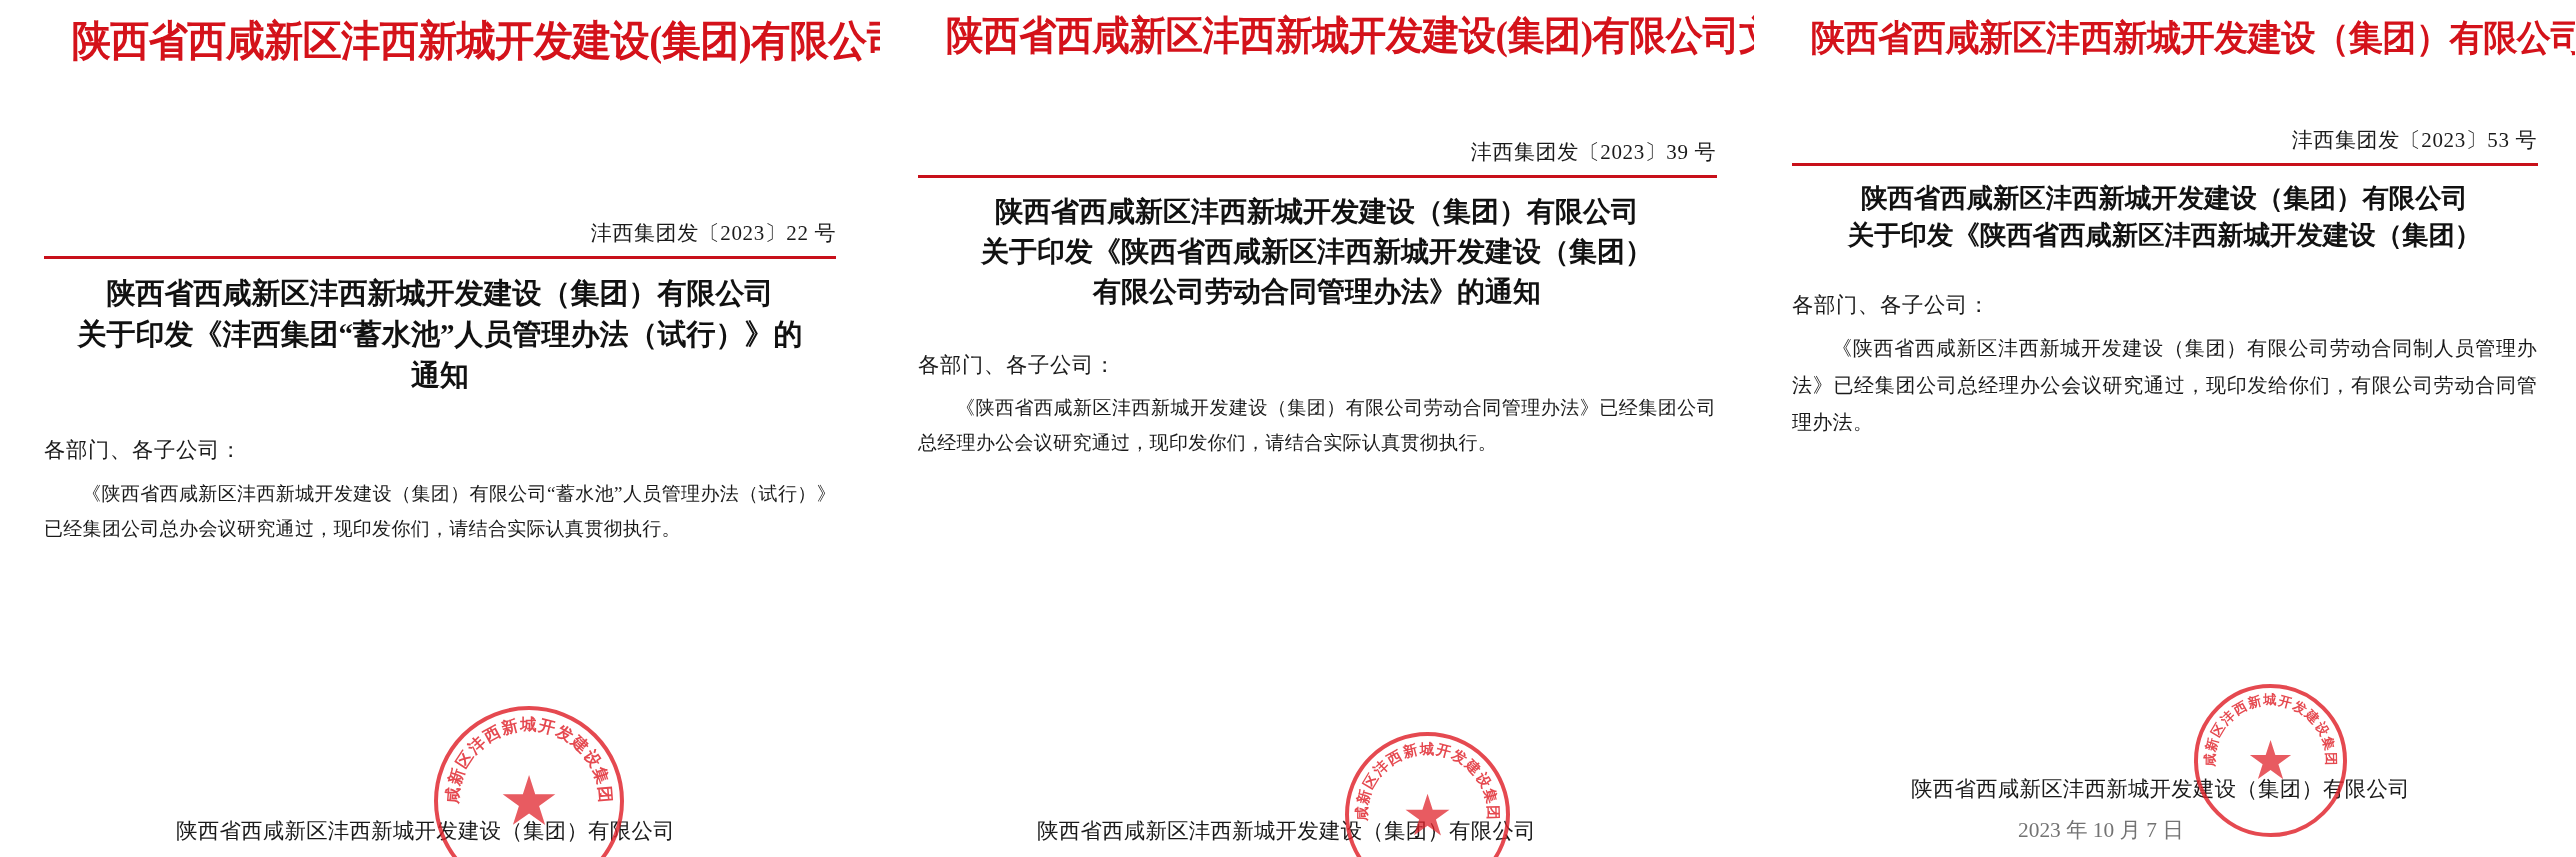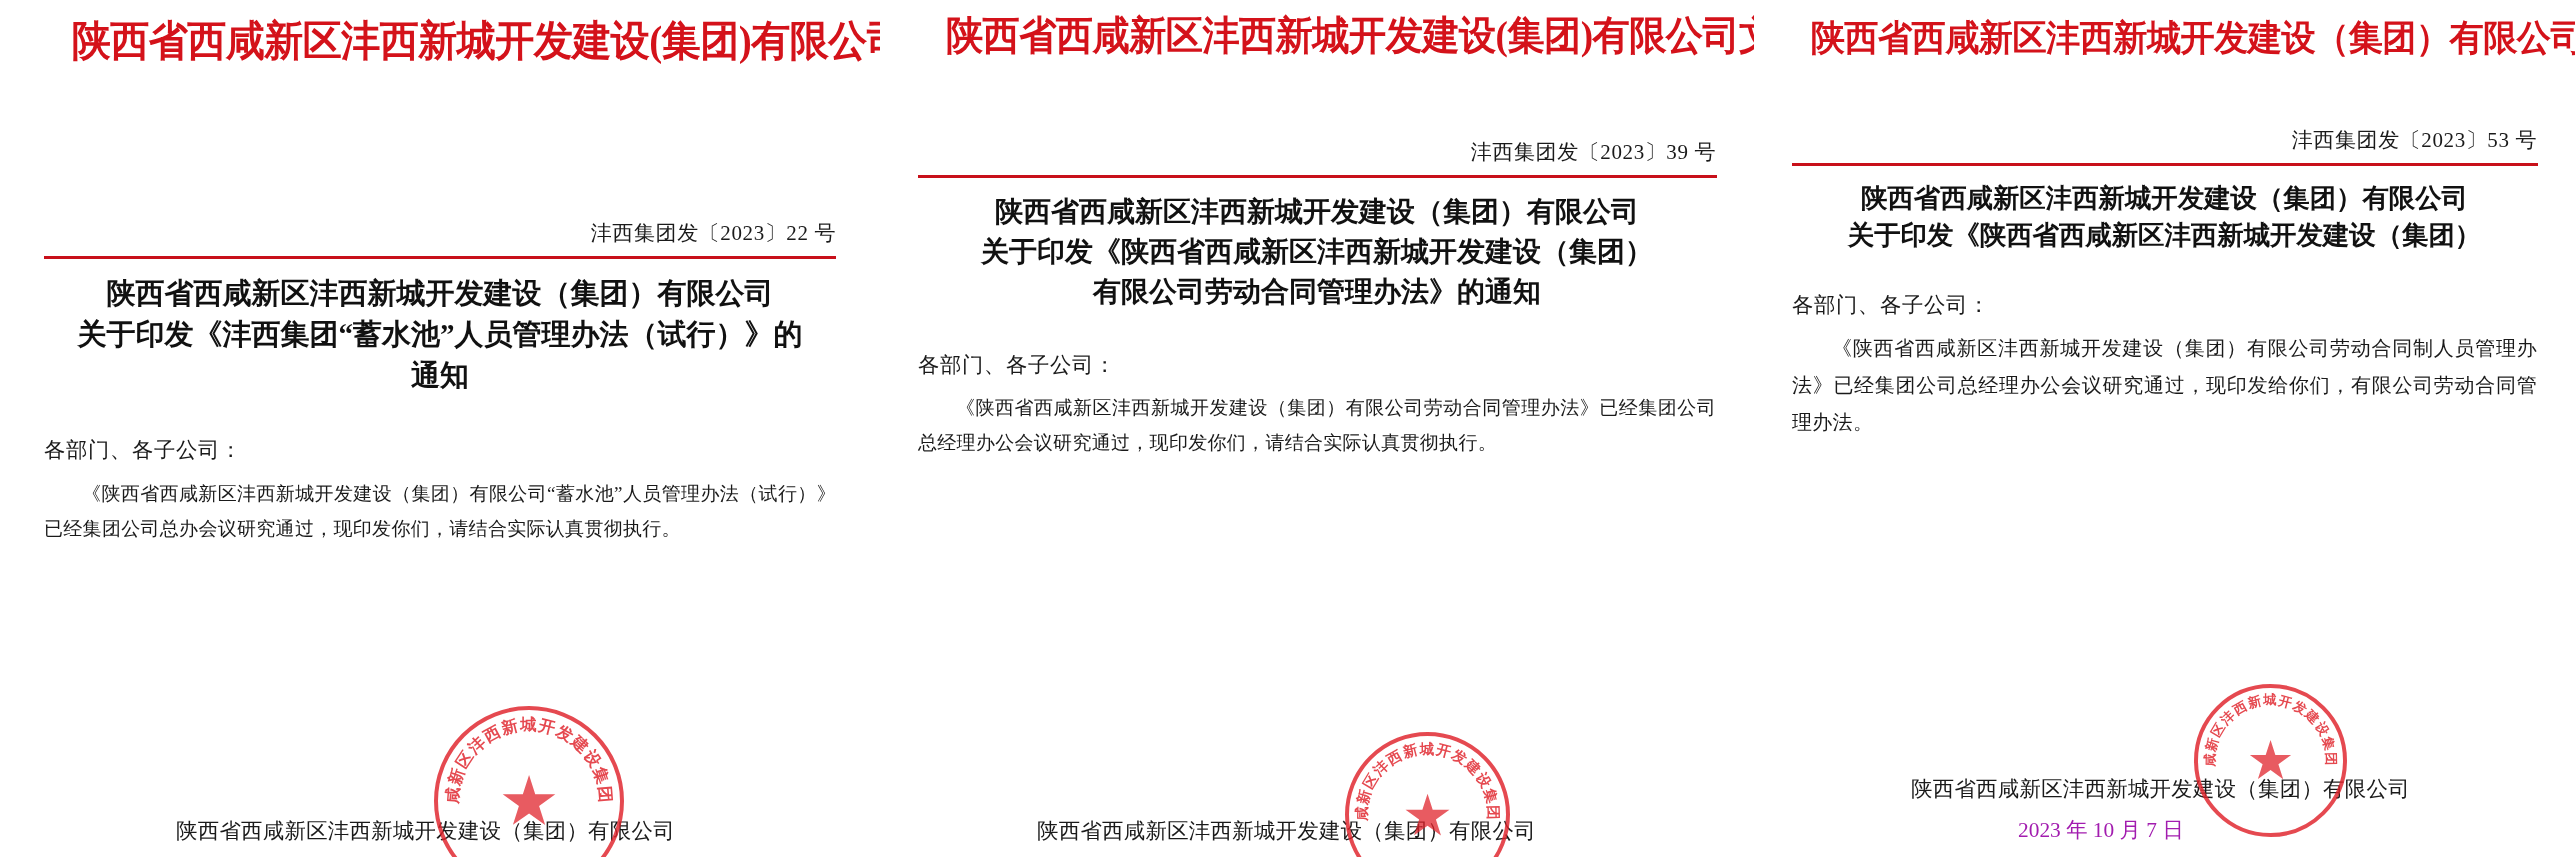--- a/index.html
+++ b/index.html
@@ -129,21 +129,21 @@
     letter-spacing: 0.3px;
     white-space: nowrap;
   }
   .doc-1 .signature { left: 176px; bottom: 12.6px; }
   .doc-2 .signature { left: 157px; bottom: 12.6px; }
   .doc-3 .signature { left: 157px; bottom: 55px; }
 
   .sign-date {
     position: absolute;
     font-size: 21.4px;
-    color: #a21caf;
+    color: #737373;
     white-space: nowrap;
   }
   .doc-3 .sign-date { left: 264px; bottom: 14px; }
 
   
   .seal {
     position: absolute;
     border-radius: 50%;
     border: 4.4px solid #e0222a;
     opacity: 0.82;

